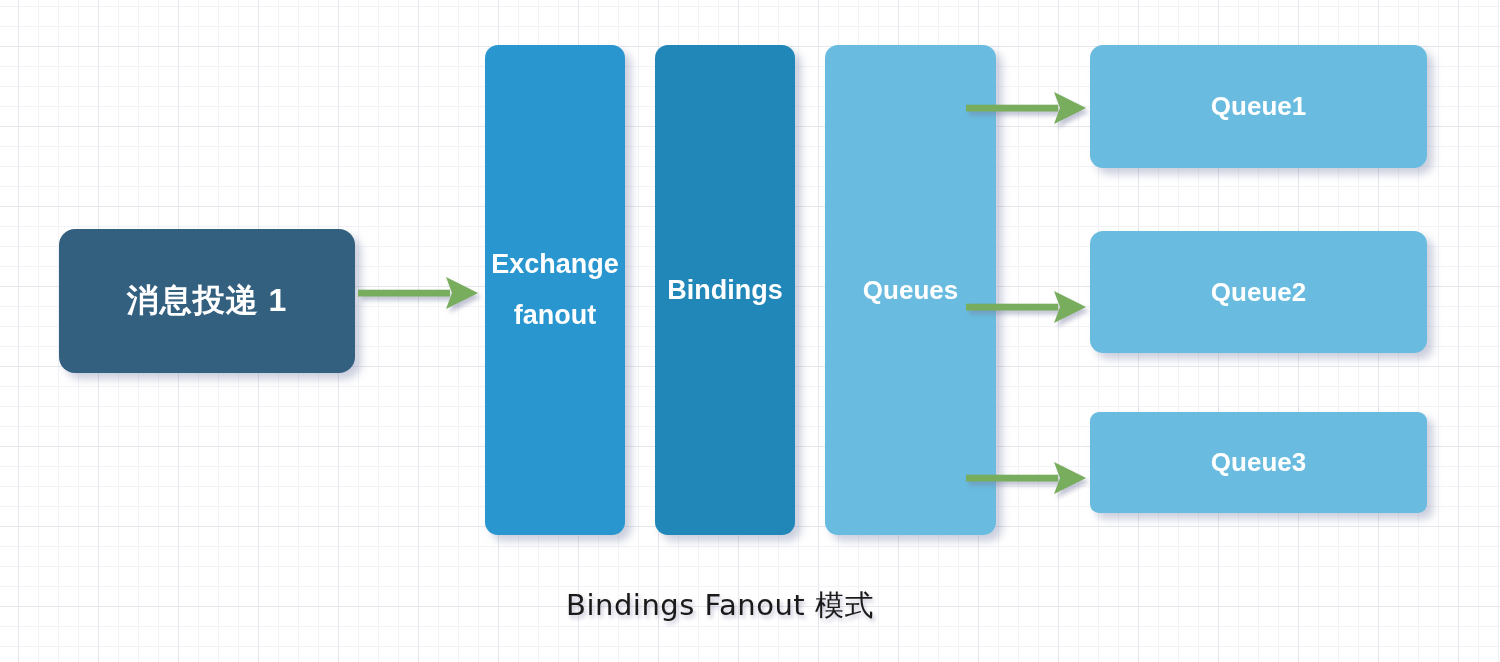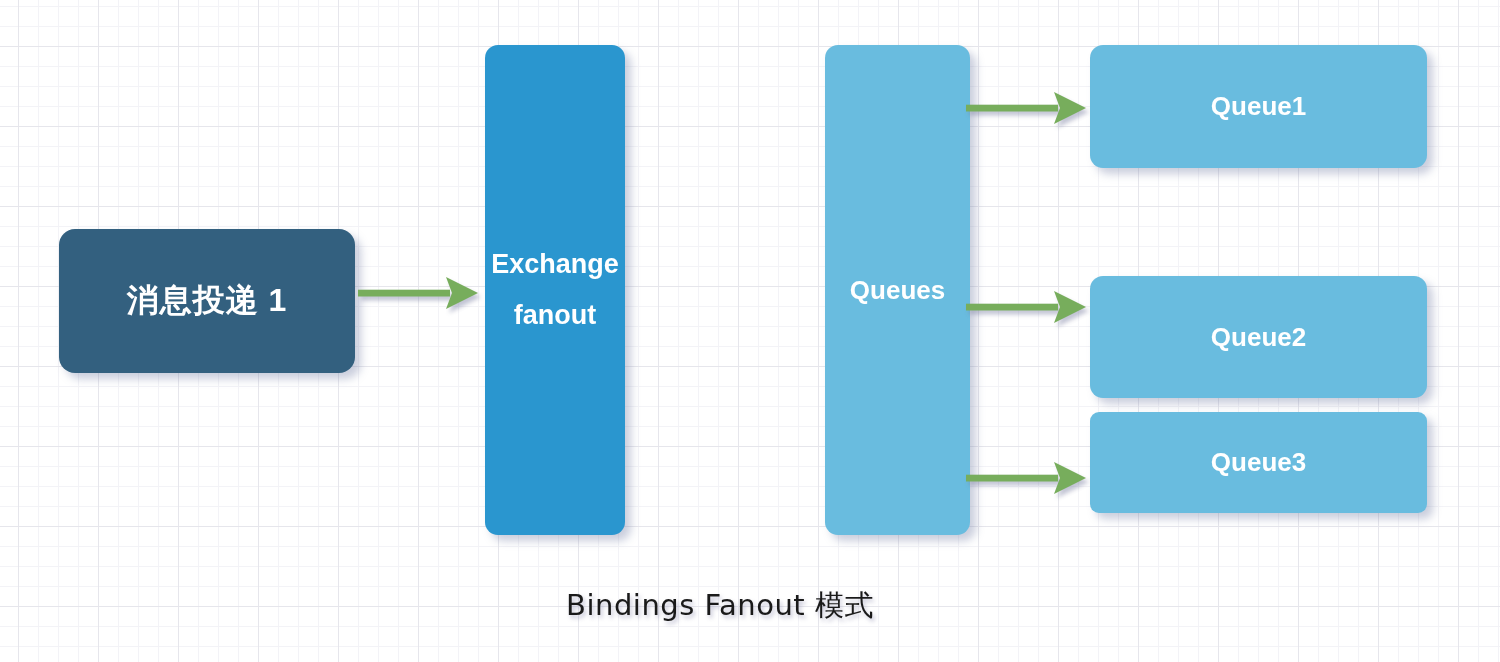--- a/index.html
+++ b/index.html
@@ -30,27 +30,27 @@
     border-radius:16px;
     letter-spacing:1px;
   }
   .col{
     top:45px;height:490px;width:140px;
     font-size:27px;font-weight:bold;
     flex-direction:column;
   }
   .exchange{left:485px;background:#2A96CF;gap:20px;}
   .bindings{left:655px;background:#2187B8;}
-  .queues{left:825px;width:145px;background:#69BCDF;font-size:26px;}
+  .queues{left:825px;width:171px;background:#69BCDF;font-size:26px;}
   .queue{
     left:1090px;width:337px;background:#69BCDF;
     font-size:26px;font-weight:bold;
   }
   .queue1{top:45px;height:123px;}
-  .queue2{top:231px;height:122px;margin-top:45px;}
+  .queue2{top:231px;height:122px;}
   .queue3{top:412px;height:101px;border-radius:9px;}
   .arrow{
     position:absolute;
     filter:drop-shadow(3px 4px 2px rgba(120,125,160,.45));
   }
   .arrow .shape{fill:#77AD5C;}
   .caption{
     position:absolute;
     left:460px;top:586px;width:520px;
     text-align:center;
@@ -73,20 +73,23 @@
   <svg class="arrow" style="left:358px;top:275px" width="120" height="36" viewBox="0 0 120 36">
     <rect class="shape" x="0" y="14.7" width="92" height="6.8"></rect>
     <polygon class="shape" points="88,2 120,18 88,34 94,18"></polygon>
   </svg>
 
   <div class="node col exchange">
     <span>Exchange</span>
     <span>fanout</span>
   </div>
 
+  <div class="node col bindings">
+    <span>Bindings</span>
+  </div>
 
   <div class="node col queues">
     <span>Queues</span>
   </div>
 
   <svg class="arrow" style="left:966px;top:90px" width="120" height="36" viewBox="0 0 120 36">
     <rect class="shape" x="0" y="14.7" width="92" height="6.8"></rect>
     <polygon class="shape" points="88,2 120,18 88,34 94,18"></polygon>
   </svg>
   <svg class="arrow" style="left:966px;top:289px" width="120" height="36" viewBox="0 0 120 36">

